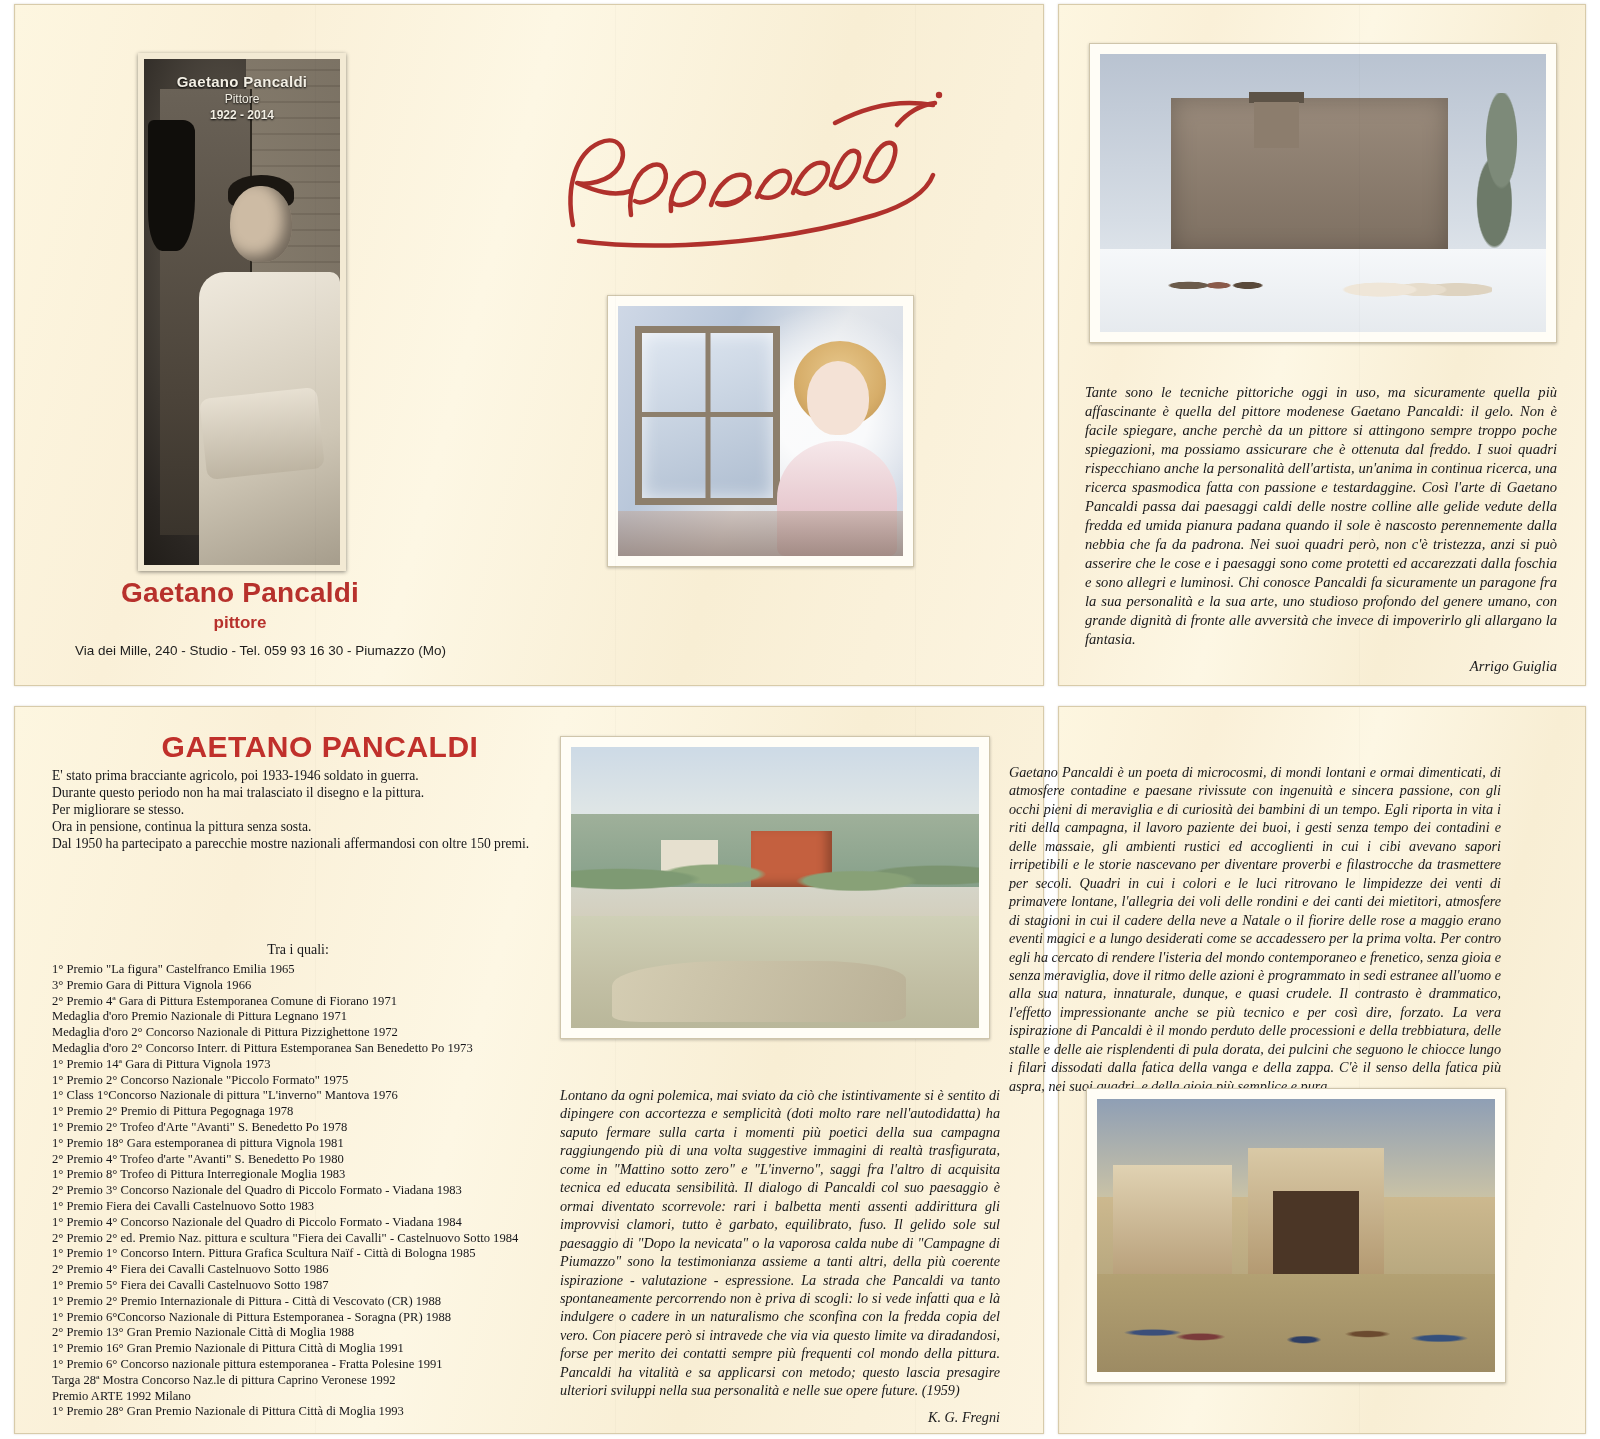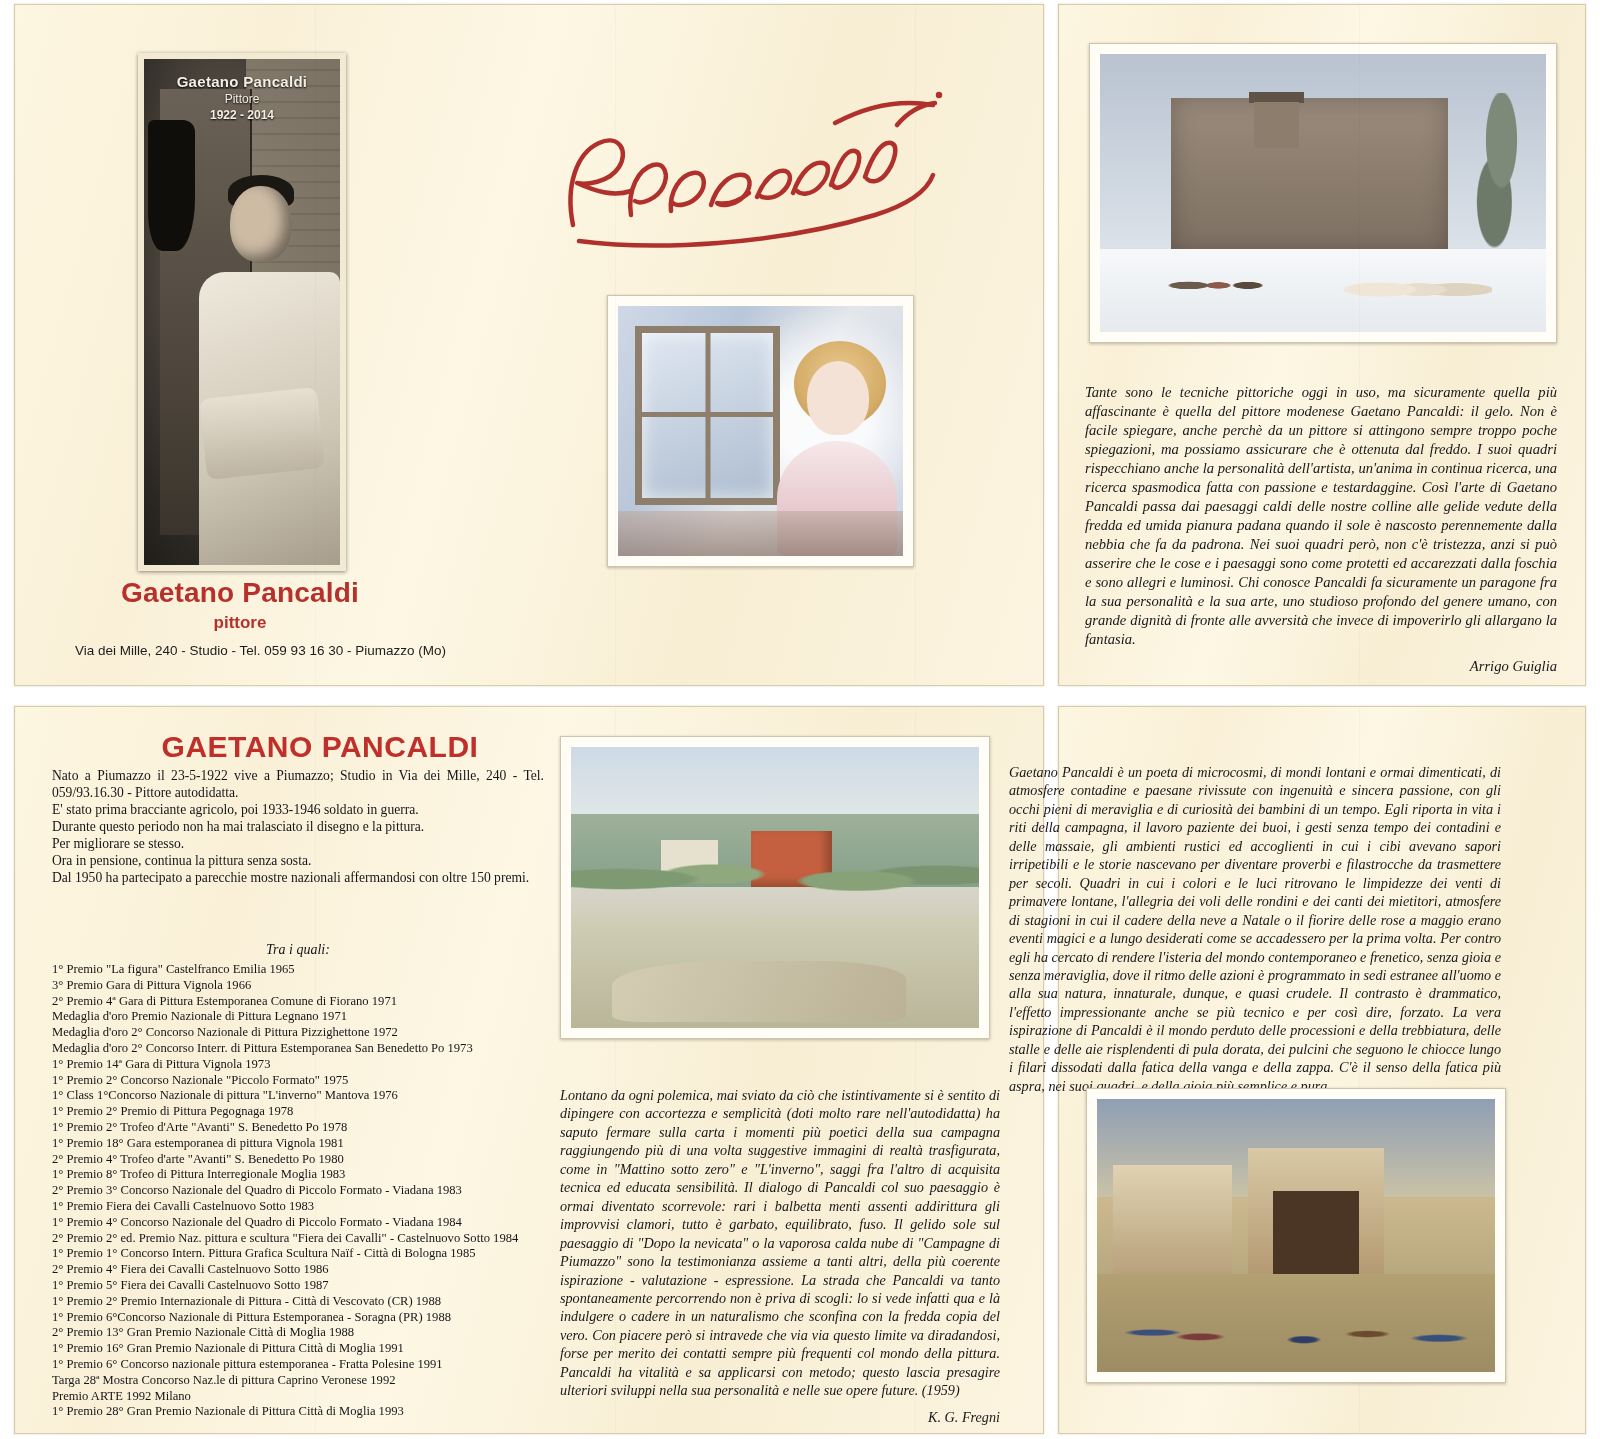--- a/index.html
+++ b/index.html
@@ -328,21 +328,21 @@
   }
   #bio-body{
     position:absolute; left: 52px; top: 768px; width: 492px;
     font-family:"Liberation Serif", serif;
     font-size: 13.6px; line-height:1.25; color:#16161a;
     text-align: justify;
   }
   #bio-body p{ margin:0 0 0 0; text-indent:0; }
   #awards-head{
     position:absolute; left: 52px; top: 942px; width: 492px;
-    text-align:center; font-style:italic; font-size:14px; color:#16161a;
+    text-align:center; font-size:14px; color:#16161a;
   }
   #awards-list{
     position:absolute; left: 52px; top: 962px; width: 520px;
     font-family:"Liberation Serif", serif;
     font-size: 12.6px; line-height:1.255; color:#16161a;
   }
   #awards-list div{ white-space: nowrap; }
 </style>
 </head>
 <body>
@@ -426,21 +426,20 @@
   <span>Tante sono le tecniche pittoriche oggi in uso, ma sicuramente quella più affascinante è quella del pittore modenese Gaetano Pancaldi: il gelo. Non è facile spiegare, anche perchè da un pittore si attingono sempre troppo poche spiegazioni, ma possiamo assicurare che è ottenuta dal freddo. I suoi quadri rispecchiano anche la personalità dell'artista, un'anima in continua ricerca, una ricerca spasmodica fatta con passione e testardaggine. Così l'arte di Gaetano Pancaldi passa dai paesaggi caldi delle nostre colline alle gelide vedute della fredda ed umida pianura padana quando il sole è nascosto perennemente dalla nebbia che fa da padrona. Nei suoi quadri però, non c'è tristezza, anzi si può asserire che le cose e i paesaggi sono come protetti ed accarezzati dalla foschia e sono allegri e luminosi.
 Chi conosce Pancaldi fa sicuramente un paragone fra la sua personalità e la sua arte, uno studioso profondo del genere umano, con grande dignità di fronte alle avversità che invece di impoverirlo gli allargano la fantasia.</span>
   <span class="sign-right">Arrigo Guiglia</span>
 </div>
 
 <div class="panel" id="panel-bottom-left"></div>
 
 <div id="bio-title">GAETANO PANCALDI</div>
 
 <div id="bio-body">
-  <p>Nato a Piumazzo il 23-5-1922 vive a Piumazzo; Studio in Via dei Mille, 240 - Tel. 059/93.16.30 - Pittore autodidatta.</p>
   <p>E' stato prima bracciante agricolo, poi 1933-1946 soldato in guerra.</p>
   <p>Durante questo periodo non ha mai tralasciato il disegno e la pittura.</p>
   <p>Per migliorare se stesso.</p>
   <p>Ora in pensione, continua la pittura senza sosta.</p>
   <p>Dal 1950 ha partecipato a parecchie mostre nazionali affermandosi con oltre 150 premi.</p>
 </div>
 
 <div id="awards-head">Tra i quali:</div>
 
 <div id="awards-list">

